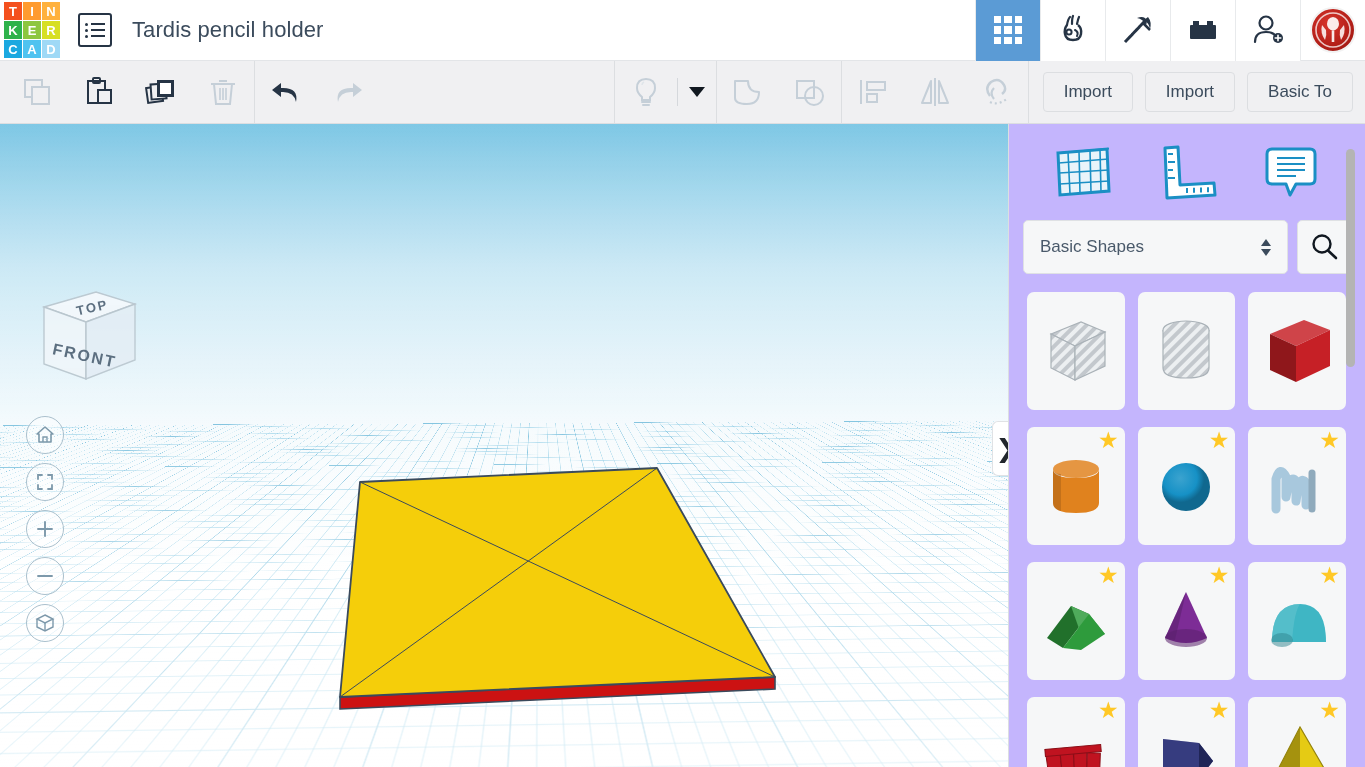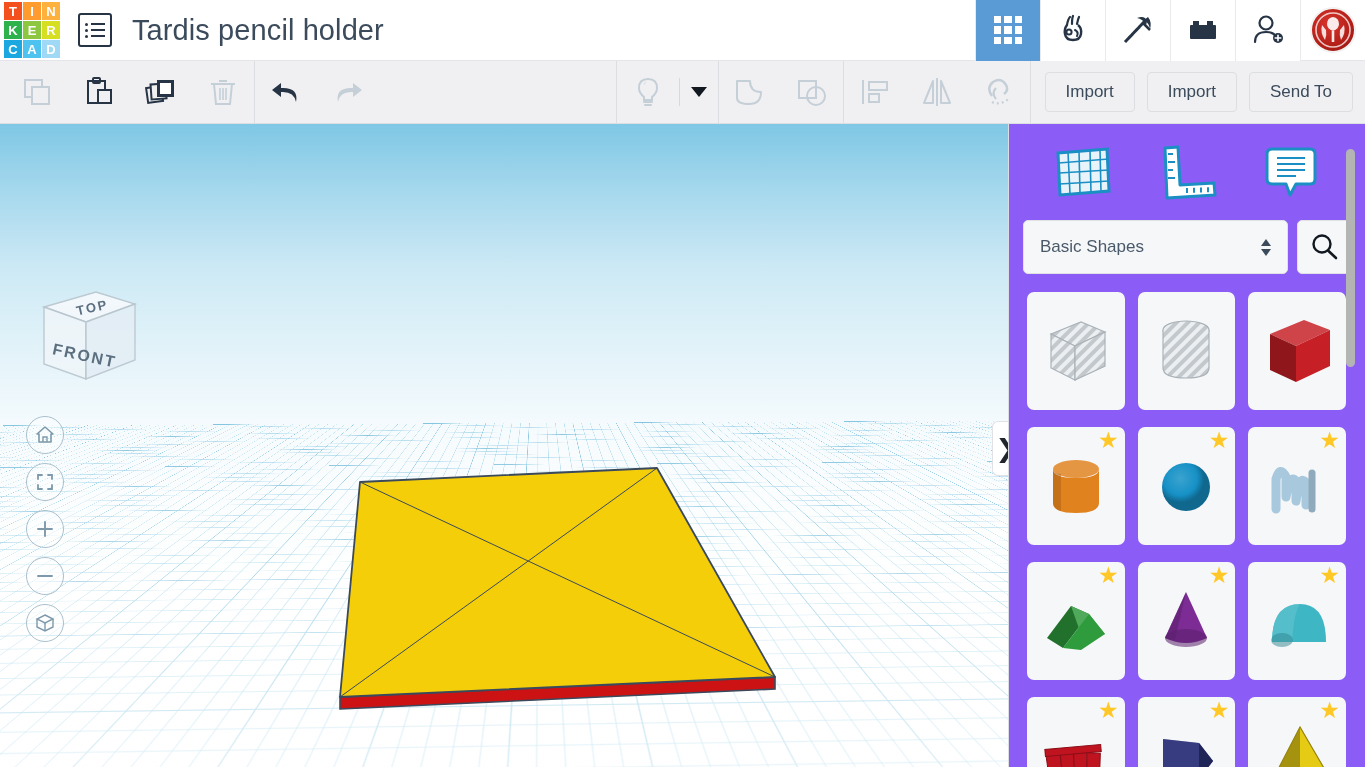--- a/index.html
+++ b/index.html
@@ -32,21 +32,21 @@
   .doc-icon {
     width: 34px; height: 34px; margin-left: 18px;
     border: 2.5px solid #263445; border-radius: 3px;
     display: flex; flex-direction: column; justify-content: center; gap: 3px;
     padding: 0 5px;
   }
   .doc-icon .row { display: flex; align-items: center; gap: 3px; }
   .doc-icon .dot { width: 3px; height: 3px; background: #263445; border-radius: 50%; }
   .doc-icon .bar { height: 2.5px; background: #263445; flex: 1; }
   .proj-title {
-    margin-left: 20px; font-size: 29px; color: #3b4b5c; font-weight: normal;
+    margin-left: 20px; font-size: 22px; color: #3b4b5c; font-weight: normal;
     letter-spacing: 0.1px; white-space: nowrap;
   }
   .header-right { margin-left: auto; display: flex; height: 61px; align-items: stretch; }
   .hdr-btn {
     width: 65px; display: flex; align-items: center; justify-content: center;
     border-left: 1px solid #e8eaec; background: #fff; cursor: pointer;
   }
   .hdr-btn.active { background: #5b9bd5; }
   .grid9 {
     width: 28px; height: 28px; display: grid;
@@ -129,21 +129,21 @@
     background: #fff; border: 1px solid #e0e2e5; border-right: none;
     border-radius: 6px 0 0 6px;
     display: flex; align-items: center; justify-content: center;
     font-size: 25px; color: #21262c; cursor: pointer;
     font-family: "Liberation Sans", sans-serif;
   }
 
   
   .panel {
     position: absolute; left: 1008px; top: 124px; width: 357px; height: 643px;
-    background: #8b5cf6; border-left: 1px solid #dcdee1;
+    background: #c4b5fd; border-left: 1px solid #dcdee1;
   }
   .panel-icons { height: 96px; display: flex; align-items: center; justify-content: space-around; padding: 0 22px; }
   .picon { width: 64px; height: 62px; display: flex; align-items: center; justify-content: center; cursor: pointer; }
   .panel-search { display: flex; gap: 9px; padding: 0 14px; }
   .dropdown {
     flex: 1; height: 54px; background: #f6f7f8; border: 1px solid #dfe1e4; border-radius: 5px;
     display: flex; align-items: center; justify-content: space-between; padding: 0 16px;
     font-size: 17px; color: #49596a; cursor: pointer;
   }
   .stepper { display: flex; flex-direction: column; gap: 3px; }
@@ -375,21 +375,21 @@
           <path d="M14 23 Q9 17 14 12" fill="none" stroke="#c5cfd8" stroke-width="2.2"></path>
           <path d="M10 26 Q18 30 28 22" fill="none" stroke="#c5cfd8" stroke-width="2.2" stroke-dasharray="2 3"></path>
         </svg>
       </div>
     </div>
 
     <div class="tsep"></div>
     <div style="display:flex;align-items:center;padding-left:14px;">
       <div class="act-btn">Import</div>
       <div class="act-btn">Import</div>
-      <div class="act-btn">Send To</div>
+      <div class="act-btn">Basic To</div>
     </div>
   </div>
 
   <div class="canvas">
     <div class="grid-far"></div>
     <div class="grid-lines"></div>
     <div class="grid-fade"></div>
 
     <svg style="position:absolute;left:0;top:0;width:1008px;height:643px;">
       <polygon points="340,585 775,565 775,553 340,573" fill="#cc1212" stroke="#3a4a5c" stroke-width="1.6"></polygon>

